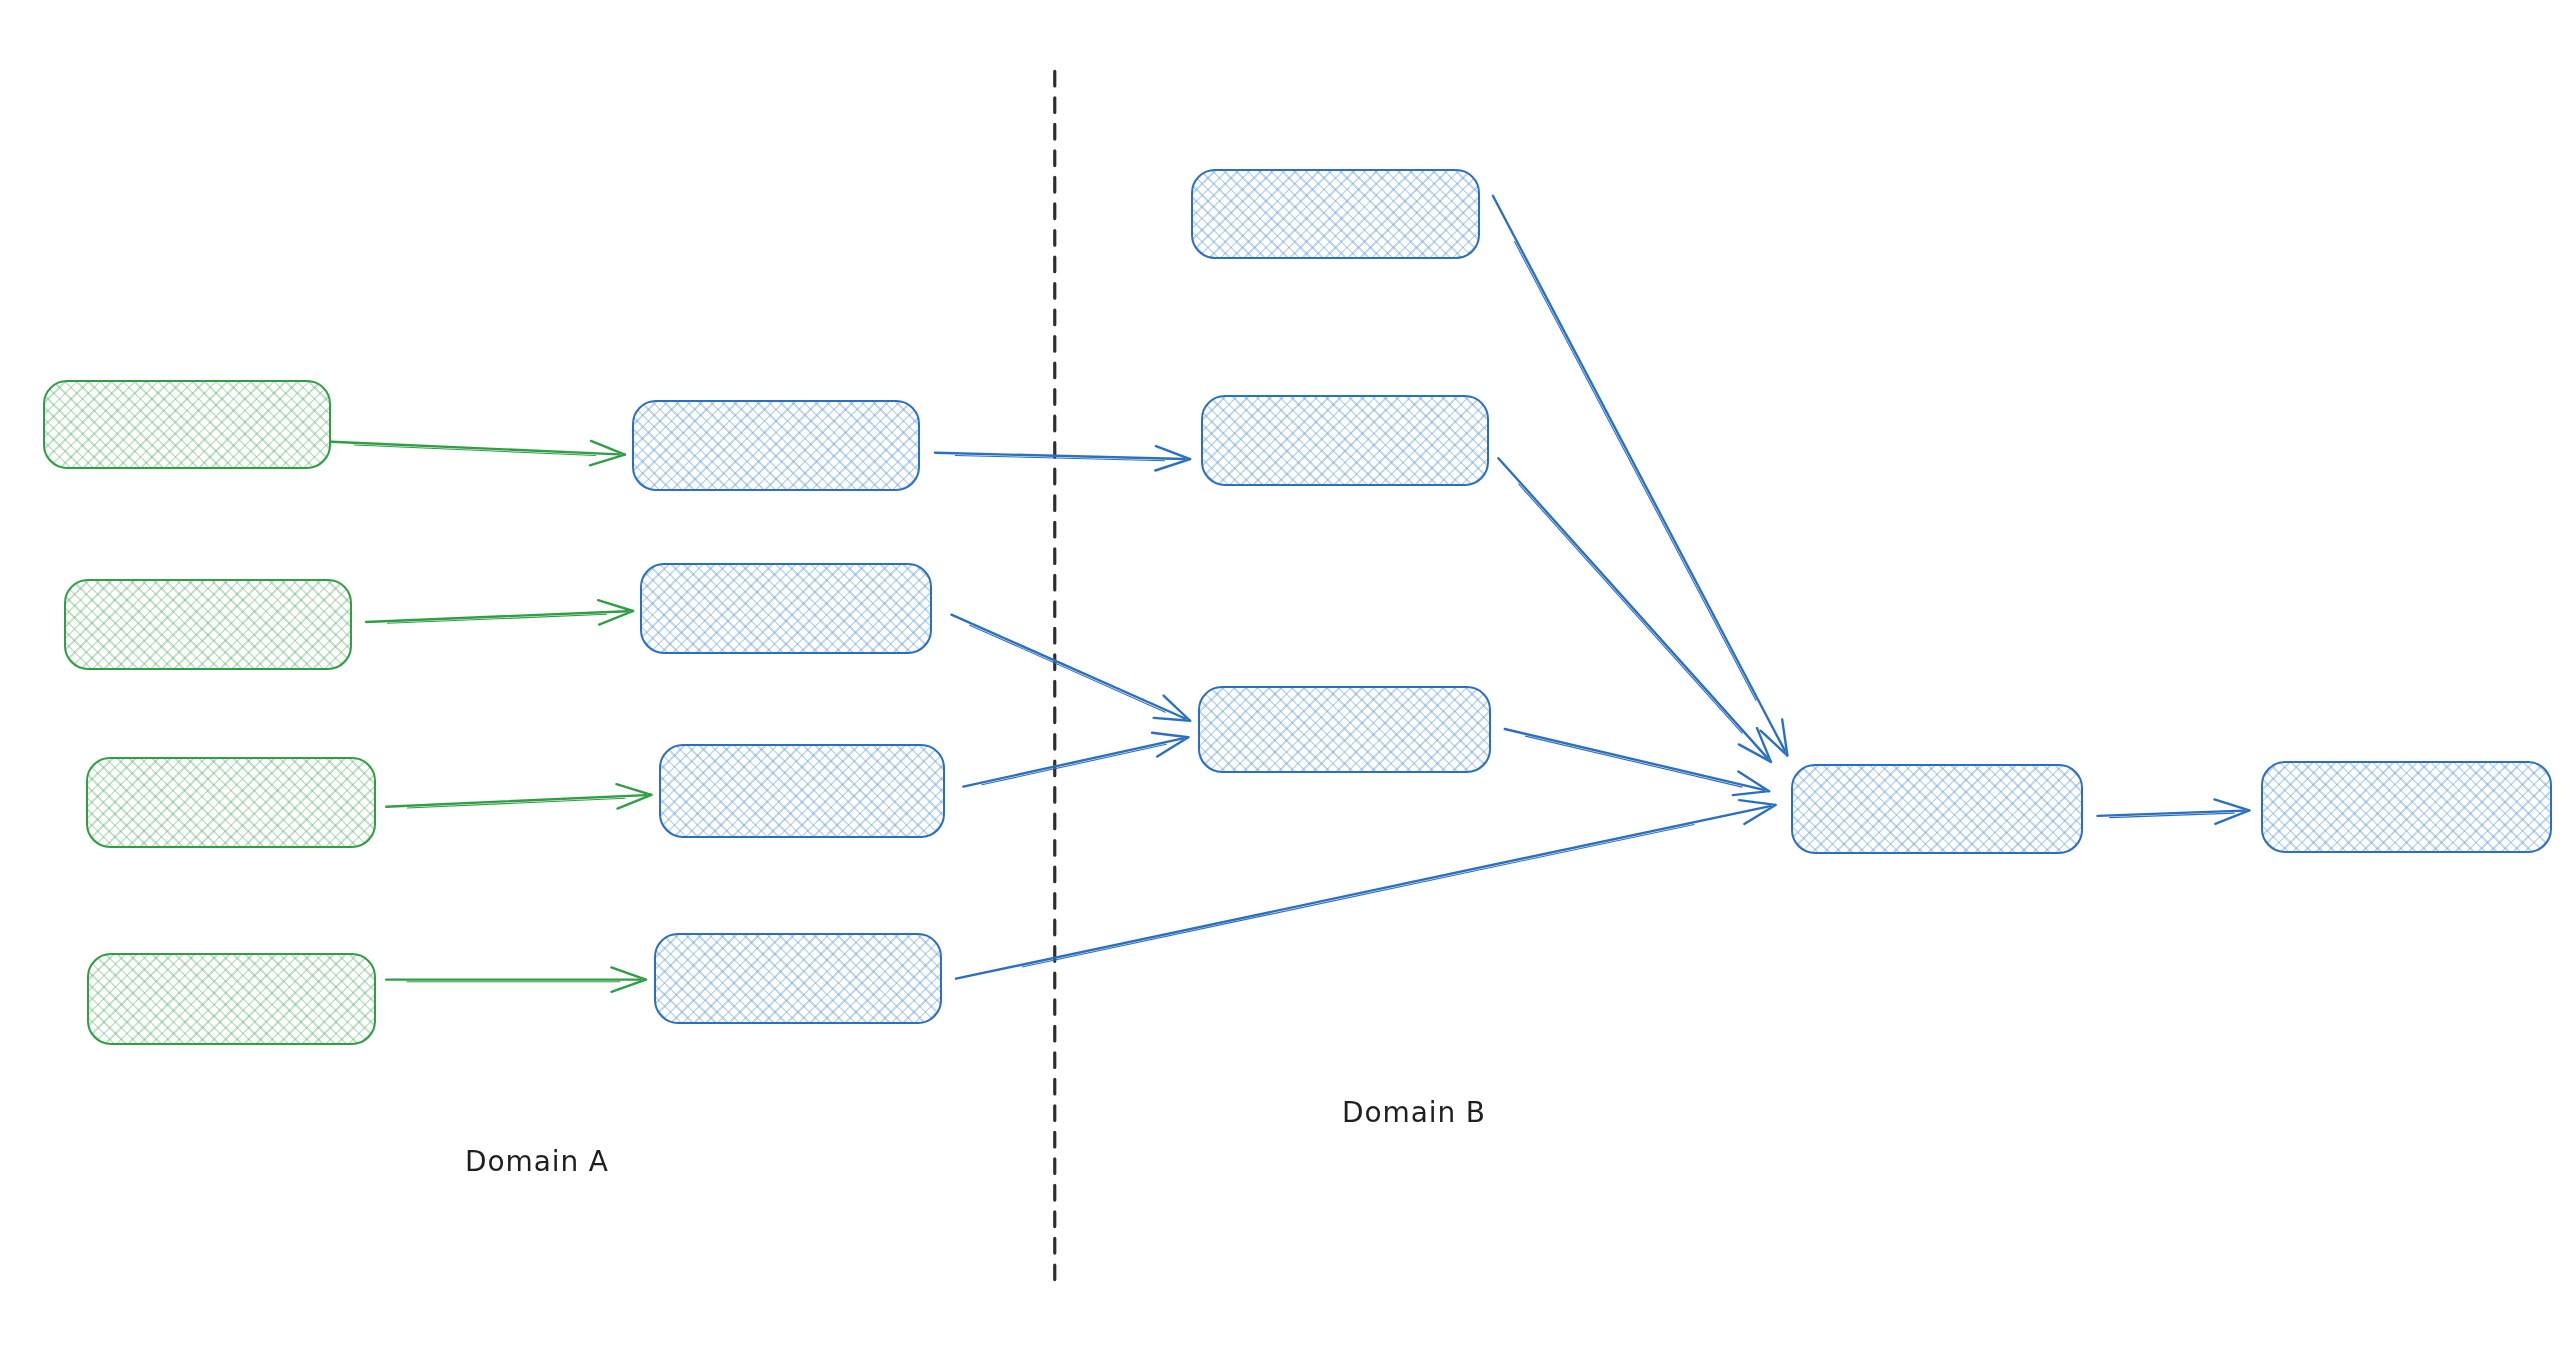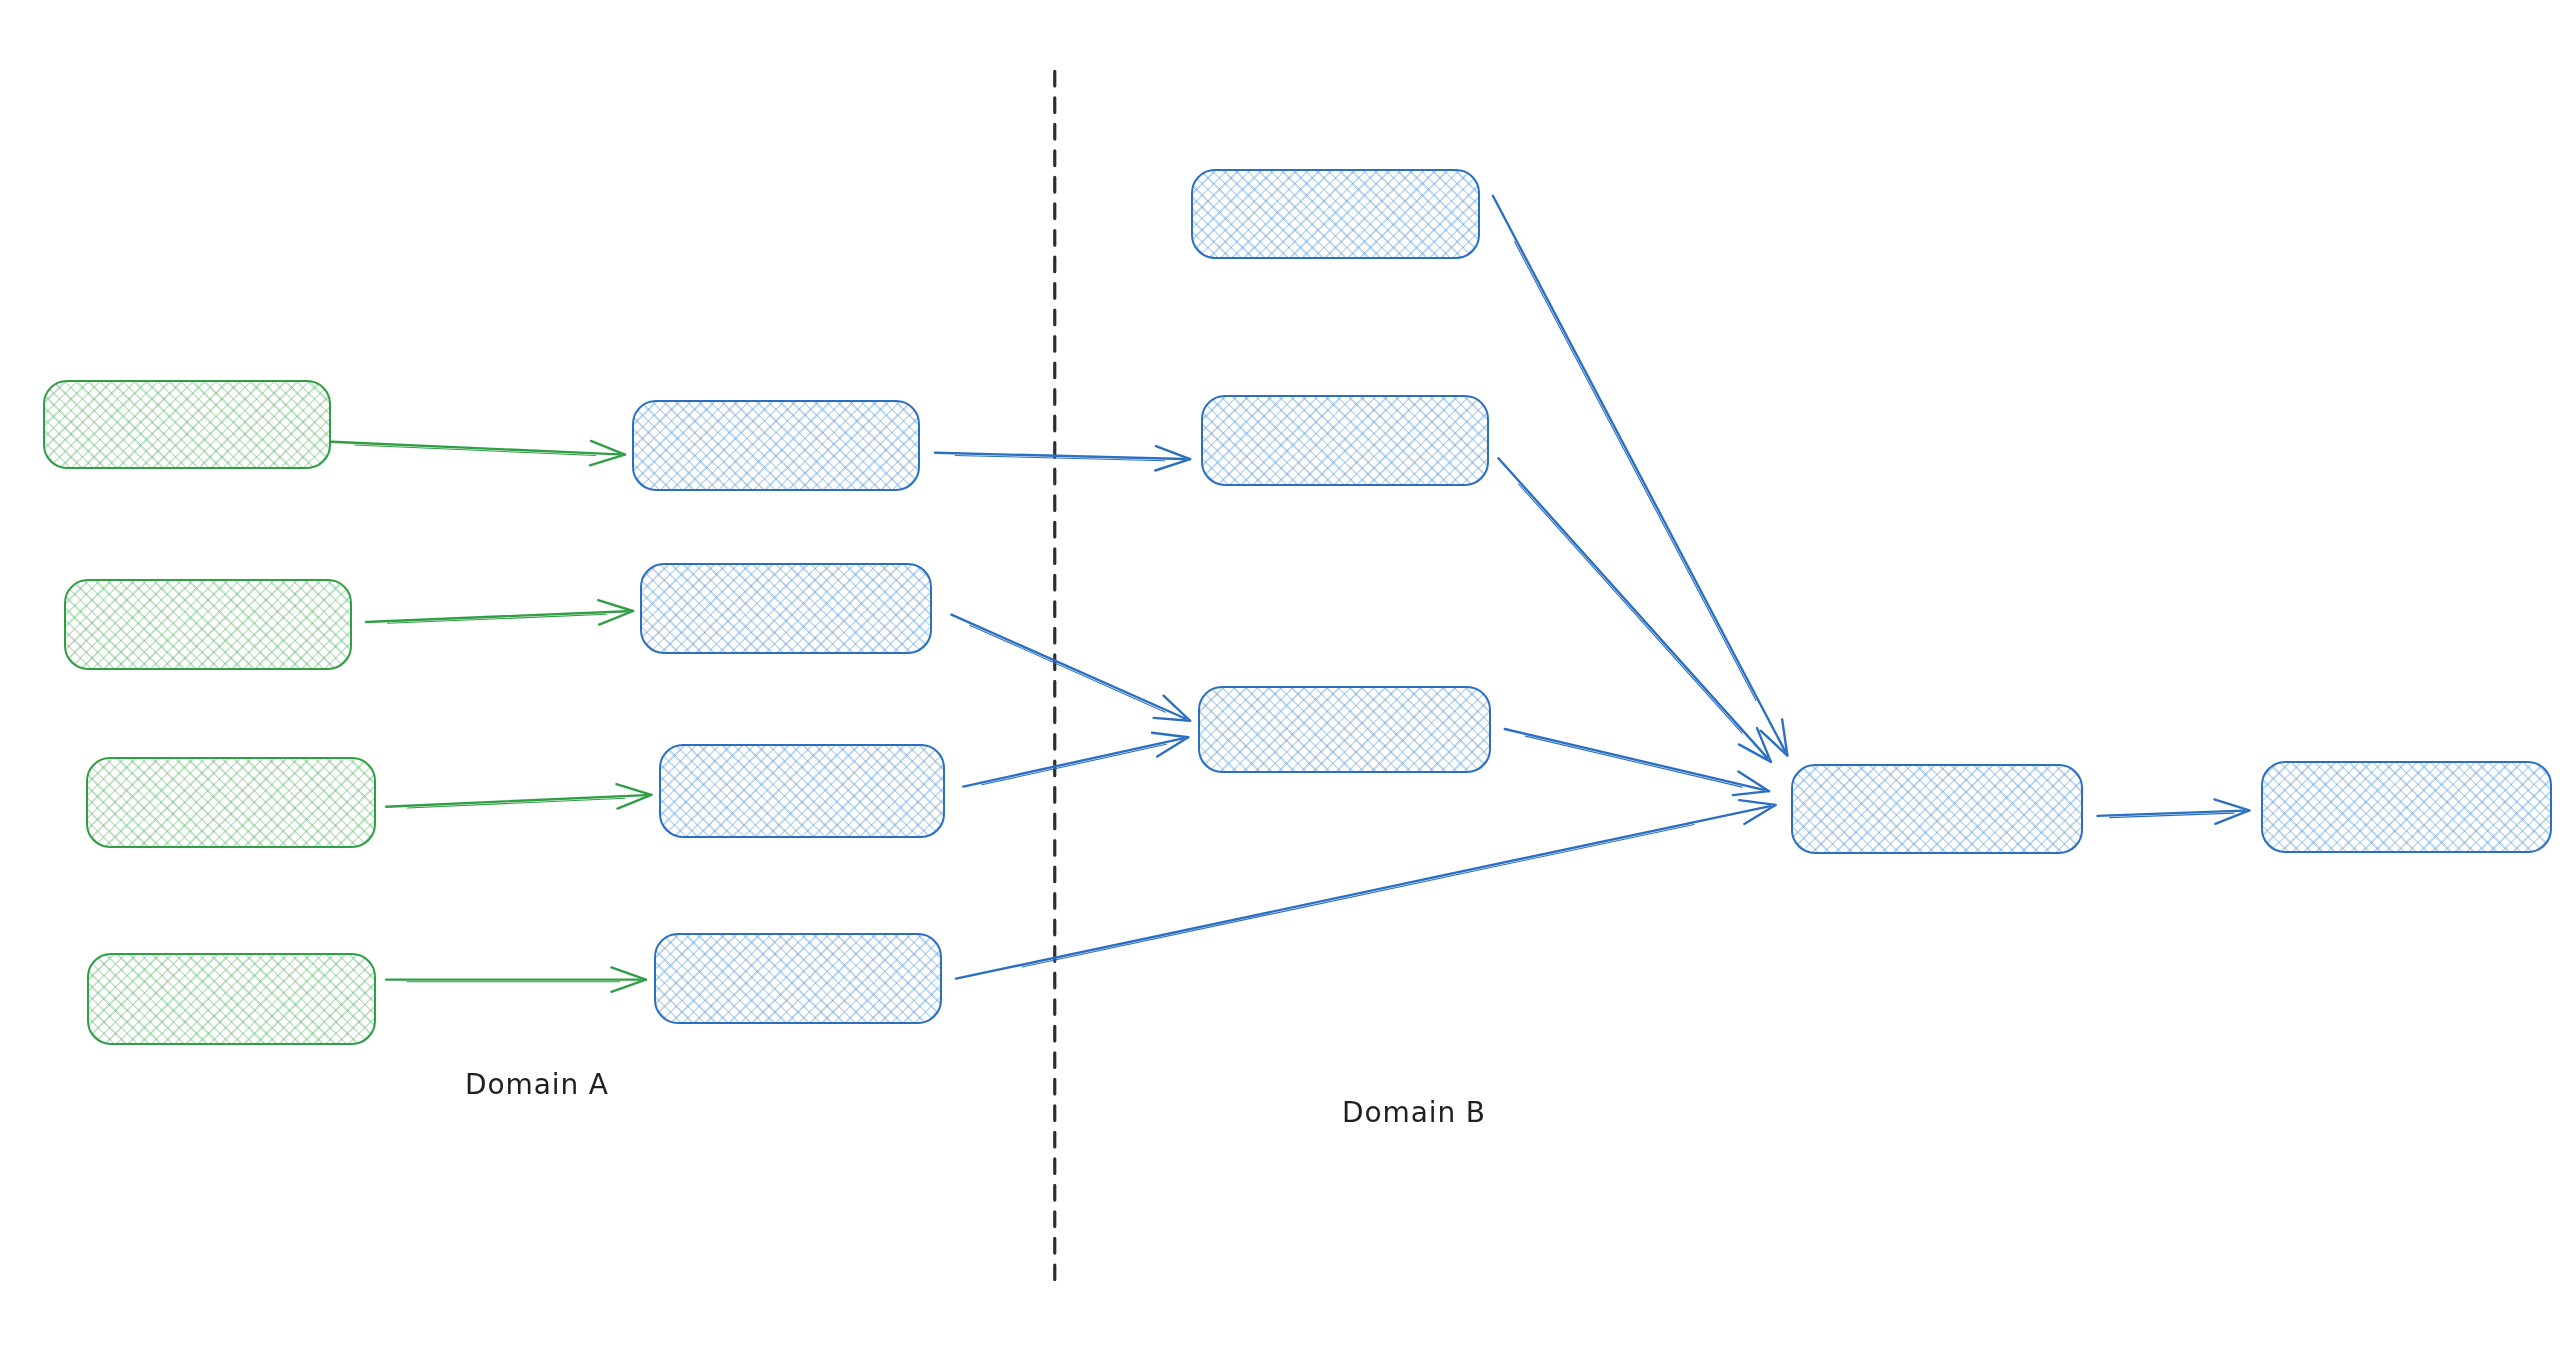--- a/index.html
+++ b/index.html
@@ -37,21 +37,21 @@
       #ffffff;
   }
   .label {
     position: absolute;
     font-size: 28px;
     font-weight: 500;
     letter-spacing: 0.9px;
     color: var(--label-color);
     white-space: nowrap;
   }
-  #label-domain-a { left: 465px;  top: 1068px; }
+  #label-domain-a { left: 465px;  top: 1145px; }
   #label-domain-b { left: 1342px; top: 1096px; }
 </style>
 </head>
 <body>
 
 <div class="canvas">
   <svg class="layer" viewBox="0 0 2816 1500" width="2576" height="1372" xmlns="http://www.w3.org/2000/svg">
       <line x1="1153" y1="78" x2="1153" y2="1400" stroke="#2e2e2e" stroke-width="3.5" stroke-linecap="round" stroke-dasharray="16 13"></line>
       <g>
         <line x1="362" y1="483" x2="677.0056983383015" y2="496.73856628266736" stroke="#2f9e44" stroke-width="2.6" stroke-linecap="round"></line>

